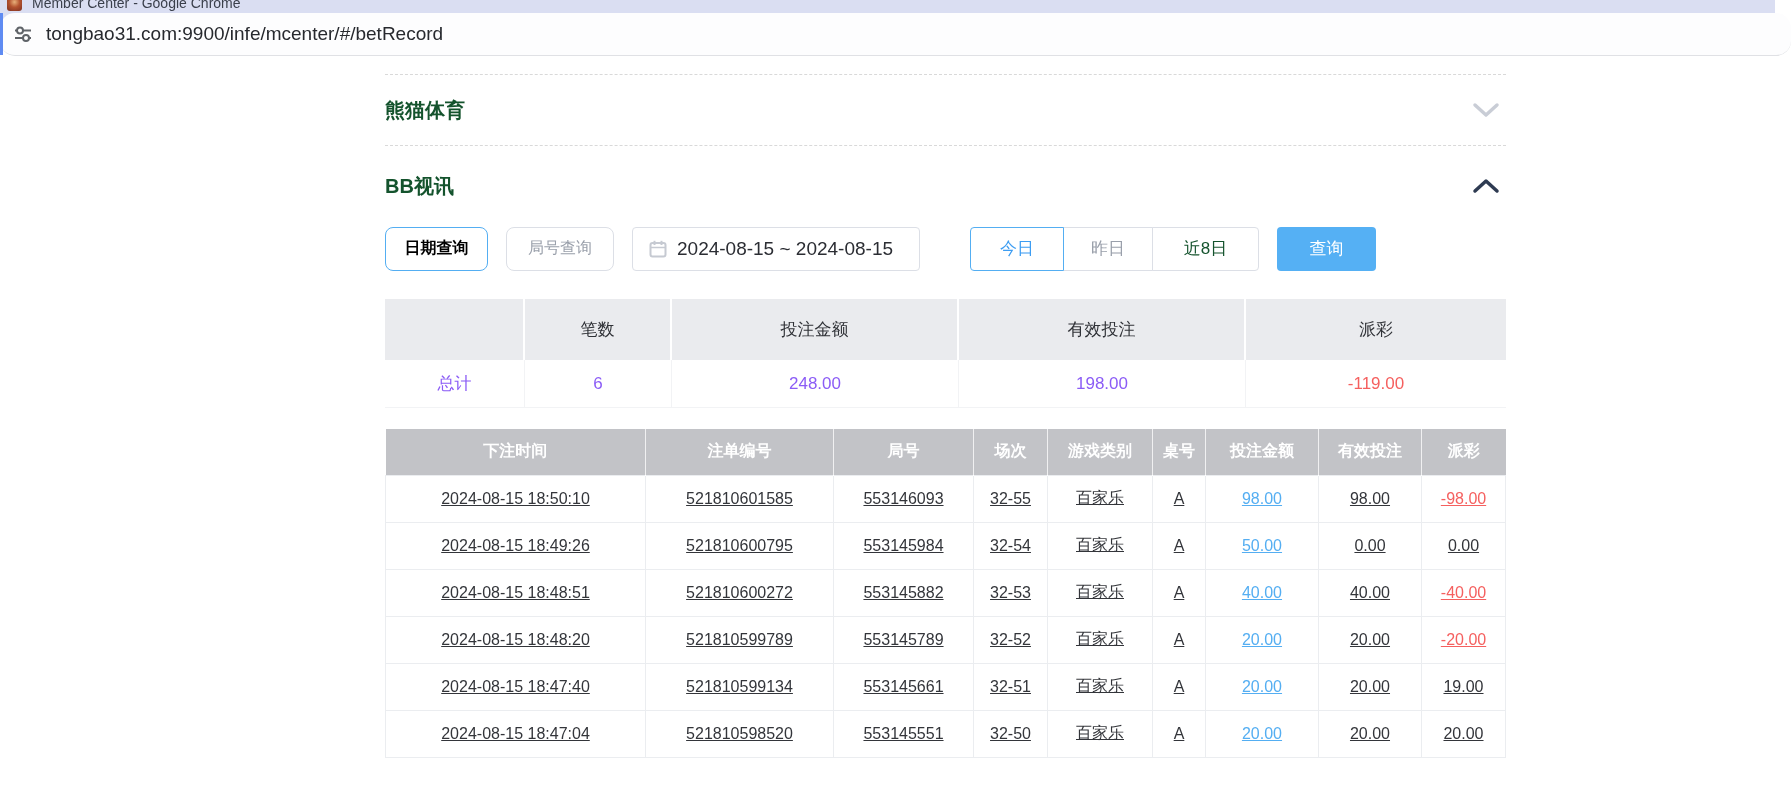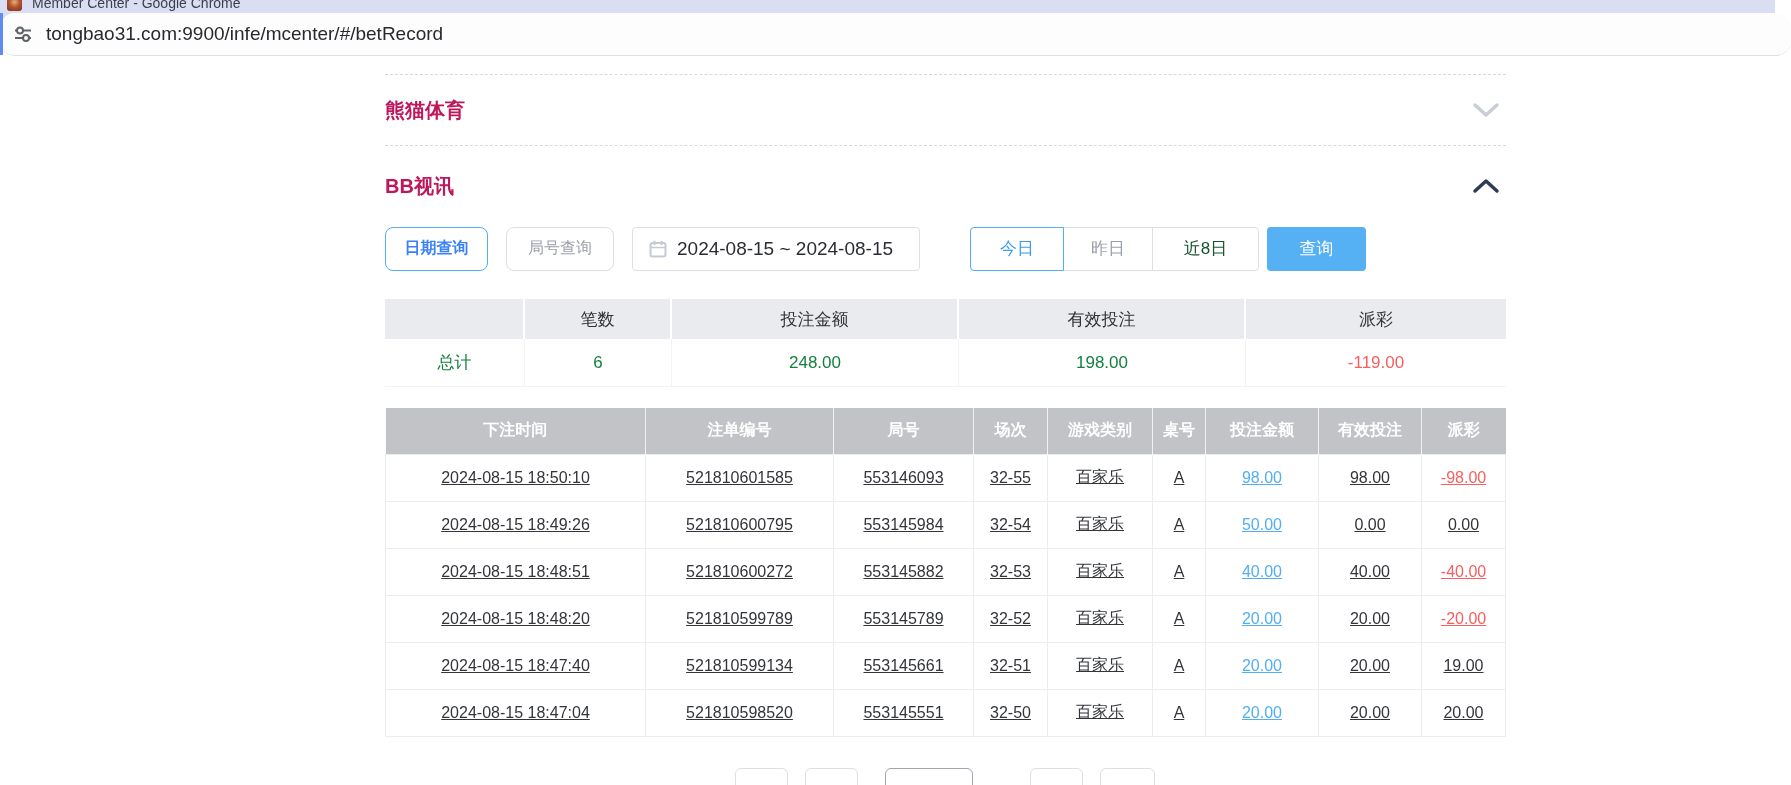--- a/index.html
+++ b/index.html
@@ -57,47 +57,47 @@
   }
   .divider { border-top: 1px dashed #d9d9d9; height: 0; }
   .divider-first { margin-top: 17px; }
 
   .section-row {
     display: flex; align-items: center; justify-content: space-between;
     cursor: pointer;
   }
   .section-row.panda { height: 70px; }
   .section-row.bb { height: 80px; }
-  .section-title { font-size: 20px; font-weight: bold; color: #be185d; }
+  .section-title { font-size: 20px; font-weight: bold; color: #14532d; }
   .chevron { display: flex; align-items: center; margin-right: 6px; }
 
   
   .filter-row { display: flex; align-items: center; height: 45px; }
   .btn {
     height: 44px; background: #fff; display: flex;
     align-items: center; justify-content: center; cursor: pointer;
     font-size: 16px; white-space: nowrap;
   }
   .btn-date-query {
     width: 103px; border: 1px solid #54aef2; border-radius: 8px;
-    color: #3b82f6; font-weight: bold; margin-right: 18px;
+    color: #000000; font-weight: bold; margin-right: 18px;
   }
   .btn-round-query {
     width: 108px; border: 1px solid #dcdfe6; border-radius: 8px;
     color: #9aa0ab; margin-right: 18px;
   }
   .date-input {
     width: 288px; height: 44px; border: 1px solid #dcdfe6; border-radius: 4px;
     display: flex; align-items: center; padding: 0 16px;
     margin-right: 18px; cursor: pointer; background: #fff;
   }
   .date-input .cal { margin-right: 10px; display: flex; }
   .date-input .date-text { font-size: 19px; color: #2b2d33; white-space: nowrap; }
 
-  .segmented { display: flex; margin-right: 8px; padding-left: 32px; }
+  .segmented { display: flex; margin-right: 18px; padding-left: 32px; }
   .seg {
     height: 44px; border: 1px solid #dcdfe6; background: #fff;
     display: flex; align-items: center; justify-content: center;
     font-size: 17px; cursor: pointer;
   }
   .seg + .seg { margin-left: -1px; }
   .seg-today { width: 94px; border-radius: 4px 0 0 4px; }
   .seg-yesterday { width: 90px; color: #9aa0ab; }
   .seg-last8 { width: 107px; border-radius: 0 4px 4px 0; color: #14532d; }
   .seg.active { border-color: #54aef2; color: #3d9df2; z-index: 1; position: relative; }
@@ -106,26 +106,26 @@
     width: 99px; background: #55b0f4; color: #fff;
     border: none; border-radius: 4px; font-size: 17px;
   }
 
   
   table.summary {
     width: 100%; border-collapse: separate; border-spacing: 0;
     margin-top: 28px; table-layout: fixed;
   }
   table.summary th {
-    height: 40px; background: #eaebee; font-weight: normal;
+    height: 61px; background: #eaebee; font-weight: normal;
     font-size: 17px; color: #2f3136; text-align: center;
   }
   table.summary th:not(:last-child) { border-right: 2px solid #fff; }
   table.summary td {
-    height: 48px; font-size: 17px; color: #15803d; text-align: center;
+    height: 48px; font-size: 17px; color: #8b5cf6; text-align: center;
     background: #fff; border-bottom: 1px solid #f2f3f5;
   }
   table.summary td:not(:last-child) { border-right: 1px solid #f2f3f5; }
 
   
   table.bets {
     width: 100%; border-collapse: collapse; margin-top: 21px; table-layout: fixed;
   }
   table.bets thead th {
     height: 46px; background: #c2c3c7; color: #fff;

